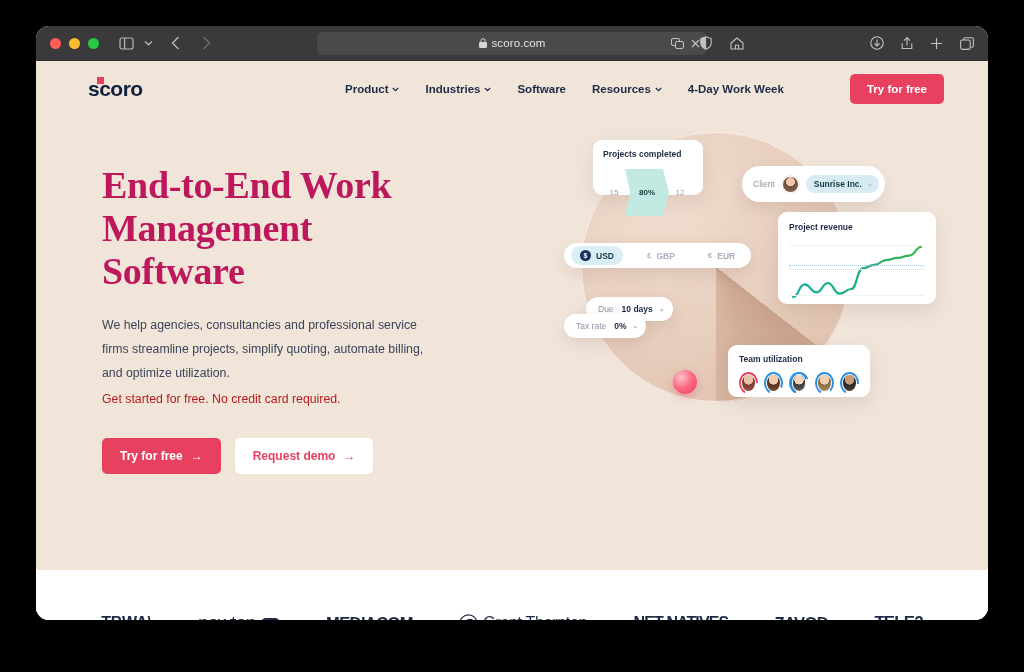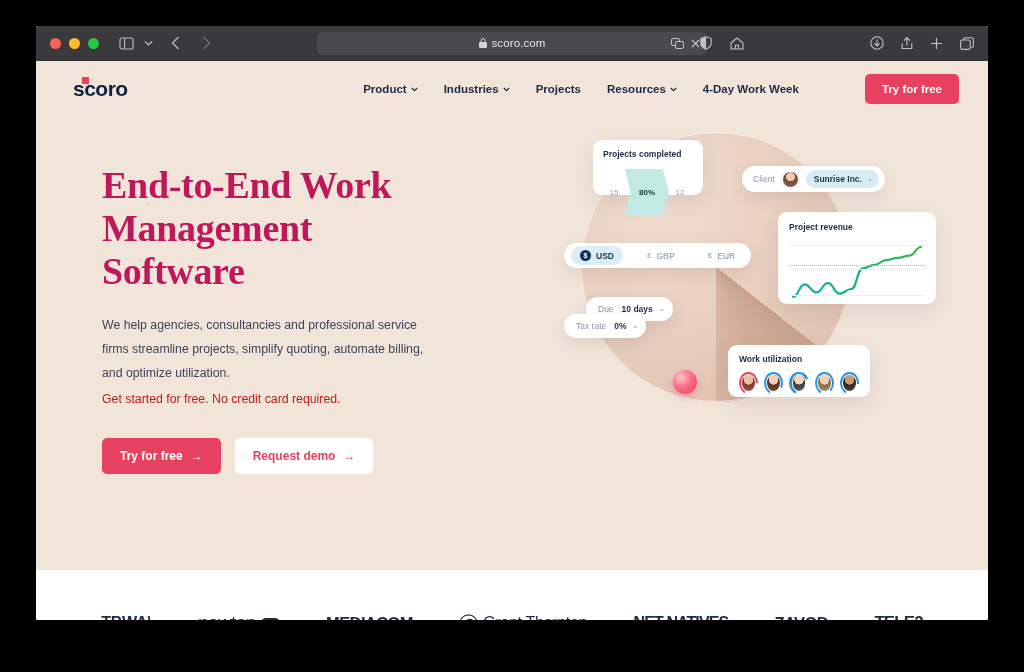--- a/index.html
+++ b/index.html
@@ -6,21 +6,21 @@
   html, body {
     width: 1024px; height: 672px;
     background: #000; overflow: hidden;
     font-family: "Liberation Sans", sans-serif;
   }
 
   
   .window {
     position: absolute; left: 36px; top: 26px;
     width: 952px; height: 594px;
-    border-radius: 2px; overflow: hidden;
+    border-radius: 13px; overflow: hidden;
     background: #fff;
     box-shadow: 0 12px 40px rgba(0,0,0,.55);
   }
   .chrome {
     height: 35px; background: #3a3a3c;
     display: flex; align-items: center; position: relative;
     border-bottom: 1px solid #2d2d2f;
   }
   .traffic { display: flex; gap: 8px; padding-left: 14px; }
   .dot { width: 11px; height: 11px; border-radius: 50%; }
@@ -50,21 +50,21 @@
   .chrome-mid-right {
     position: absolute; left: 664px; display: flex; align-items: center; gap: 18px;
     color: #c2c2c4;
   }
 
   
   .page { height: 559px; background: #f1e5da; position: relative; overflow: hidden; }
 
   header.site {
     height: 56px; display: flex; align-items: center;
-    padding: 0 29px; position: relative; z-index: 20;
+    padding: 0 44px; position: relative; z-index: 20;
   }
   .logo { position: relative; font-size: 21px; font-weight: 700; color: #12203f;
           letter-spacing: -.5px; margin-left: 8px; }
   .logo .sq { position: absolute; width: 7px; height: 7px; background: #e8415f;
               top: 0px; left: 9px; }
   nav.main { display: flex; align-items: center; gap: 26px; margin-left: auto; }
   nav.main a {
     font-size: 11.5px; font-weight: 700; color: #1d2a44;
     text-decoration: none; display: flex; align-items: center; gap: 4px;
   }
@@ -131,21 +131,21 @@
   #projects-card { left: 87px; top: 23px; width: 110px; height: 55px; padding: 9px 10px; }
   .pc-row { display: flex; align-items: center; margin-top: 10px; }
   .pc-num { font-size: 8px; color: #9aa1ae; width: 22px; text-align: center; }
   .pc-badge {
     background: #c3e9e3; color: #12403c; font-size: 8px; font-weight: 700;
     padding: 19px 0; width: 44px; text-align: center;
     clip-path: polygon(0 0, 86% 0, 100% 50%, 86% 100%, 0 100%, 12% 50%);
   }
 
   
-  #client-pill { left: 236px; top: 49px; height: 26px; padding: 0 6px 0 11px; gap: 7px; text-align: right; }
+  #client-pill { left: 236px; top: 49px; height: 36px; padding: 0 6px 0 11px; gap: 7px; text-align: right; }
   .lbl { font-size: 8.5px; color: #8d95a3; }
   .avatar {
     width: 17px; height: 17px; border-radius: 50%;
     background: radial-gradient(circle at 50% 32%, #efc6ab 0 34%, #6d4c3a 36%, #8b6a52 100%);
     border: 1.4px solid #fff; box-shadow: 0 0 0 .8px #dfe3e8;
   }
   .val-chip {
     background: #d6ecf2; color: #16394a; font-size: 8.5px; font-weight: 700;
     border-radius: 13px; padding: 4px 6px 4px 8px; display: flex;
     align-items: center; gap: 5px;
@@ -330,21 +330,21 @@
               <path d="M.8 1l2.7 2.6L6.2 1"></path>
             </svg>
         </a>
         <a href="#">
           <span>Industries</span>
           <svg width="7" height="5" viewBox="0 0 7 5" fill="none" stroke="currentColor" stroke-width="1.2">
               <path d="M.8 1l2.7 2.6L6.2 1"></path>
             </svg>
         </a>
         <a href="#">
-          <span>Projects</span>
+          <span>Software</span>
         </a>
         <a href="#">
           <span>Resources</span>
           <svg width="7" height="5" viewBox="0 0 7 5" fill="none" stroke="currentColor" stroke-width="1.2">
               <path d="M.8 1l2.7 2.6L6.2 1"></path>
             </svg>
         </a>
         <a href="#">
           <span>4-Day Work Week</span>
         </a>
@@ -438,21 +438,21 @@
                   <stop offset="48%" stop-color="#1fae7e"></stop>
                   <stop offset="100%" stop-color="#3ab54a"></stop>
                 </linearGradient>
               </defs>
               <path id="chart-path" fill="none" stroke="url(#lg)" stroke-width="2.2" stroke-linecap="round" stroke-linejoin="round" d="M4.0,58.0 C9.8,58.0 9.8,45.4 15.6,45.4 C21.5,45.4 21.5,53.4 27.3,53.4 C33.1,53.4 33.1,44.2 38.9,44.2 C44.7,44.2 44.7,54.6 50.5,54.6 C56.4,54.6 56.4,50.0 62.2,50.0 C68.0,50.0 68.0,29.3 73.8,29.3 C79.6,29.3 79.6,25.8 85.5,25.8 C91.3,25.8 91.3,21.2 97.1,21.2 C102.9,21.2 102.9,18.9 108.7,18.9 C114.5,18.9 114.5,16.6 120.4,16.6 C126.2,16.6 126.2,8.0 132.0,8.0"></path>
             </svg>
           </div>
         </div>
 
         <div class="card" id="team-card">
-          <div class="card-title">Work utilization</div>
+          <div class="card-title">Team utilization</div>
           <div class="avatars" id="team-avatars">
               <div class="av-wrap">
                 <div class="ring" style="background: conic-gradient(from 200deg, rgb(232, 65, 95) 0deg, rgb(232, 65, 95) 252deg, rgba(0, 0, 0, 0) 252deg, rgba(0, 0, 0, 0) 360deg);"></div>
                 <div class="av-face f1"></div>
               </div>
               <div class="av-wrap">
                 <div class="ring" style="background: conic-gradient(from 200deg, rgb(43, 143, 224) 0deg, rgb(43, 143, 224) 281deg, rgba(0, 0, 0, 0) 281deg, rgba(0, 0, 0, 0) 360deg);"></div>
                 <div class="av-face f2"></div>
               </div>
               <div class="av-wrap">

